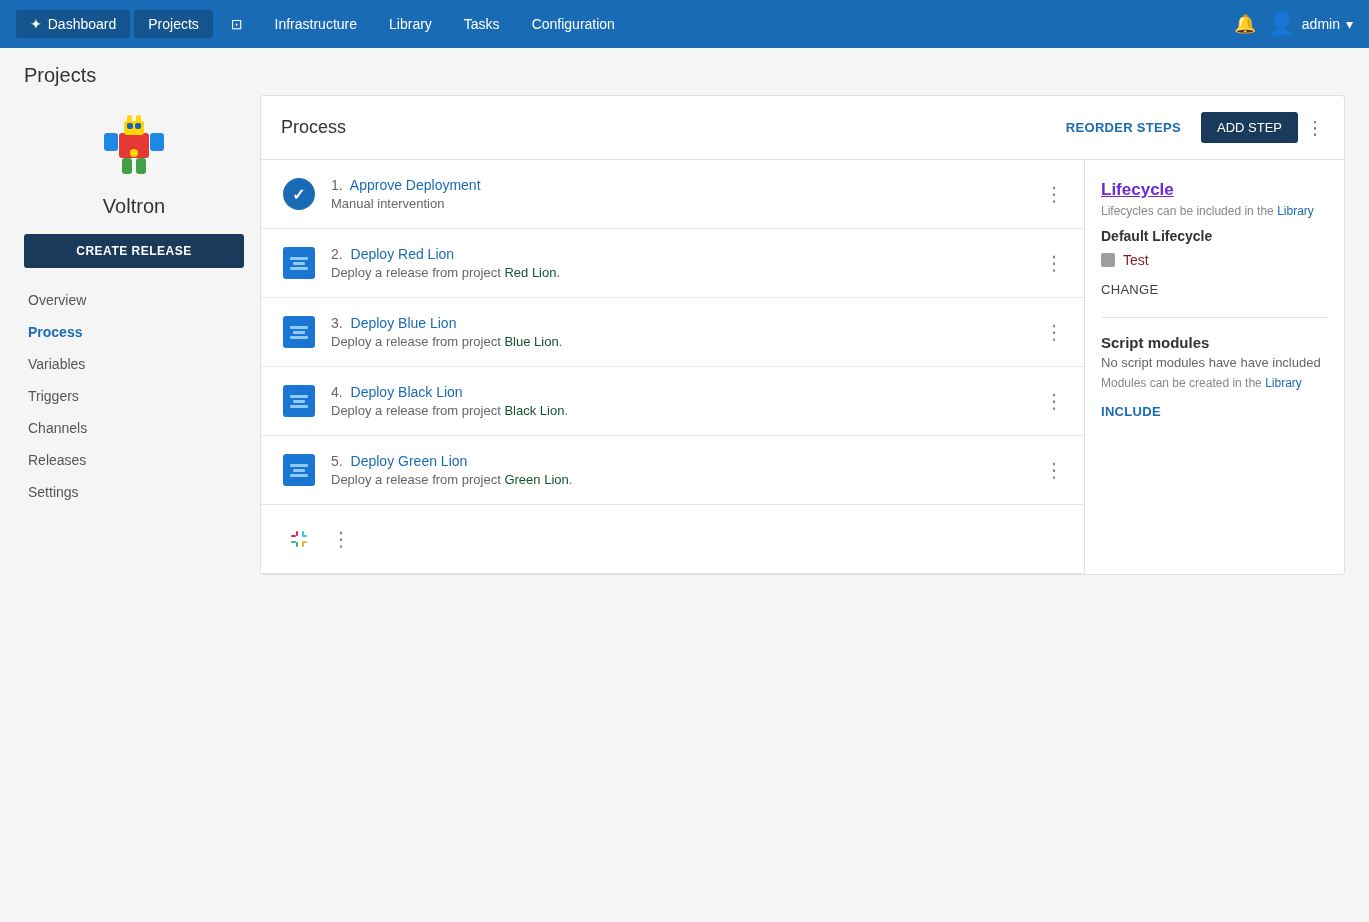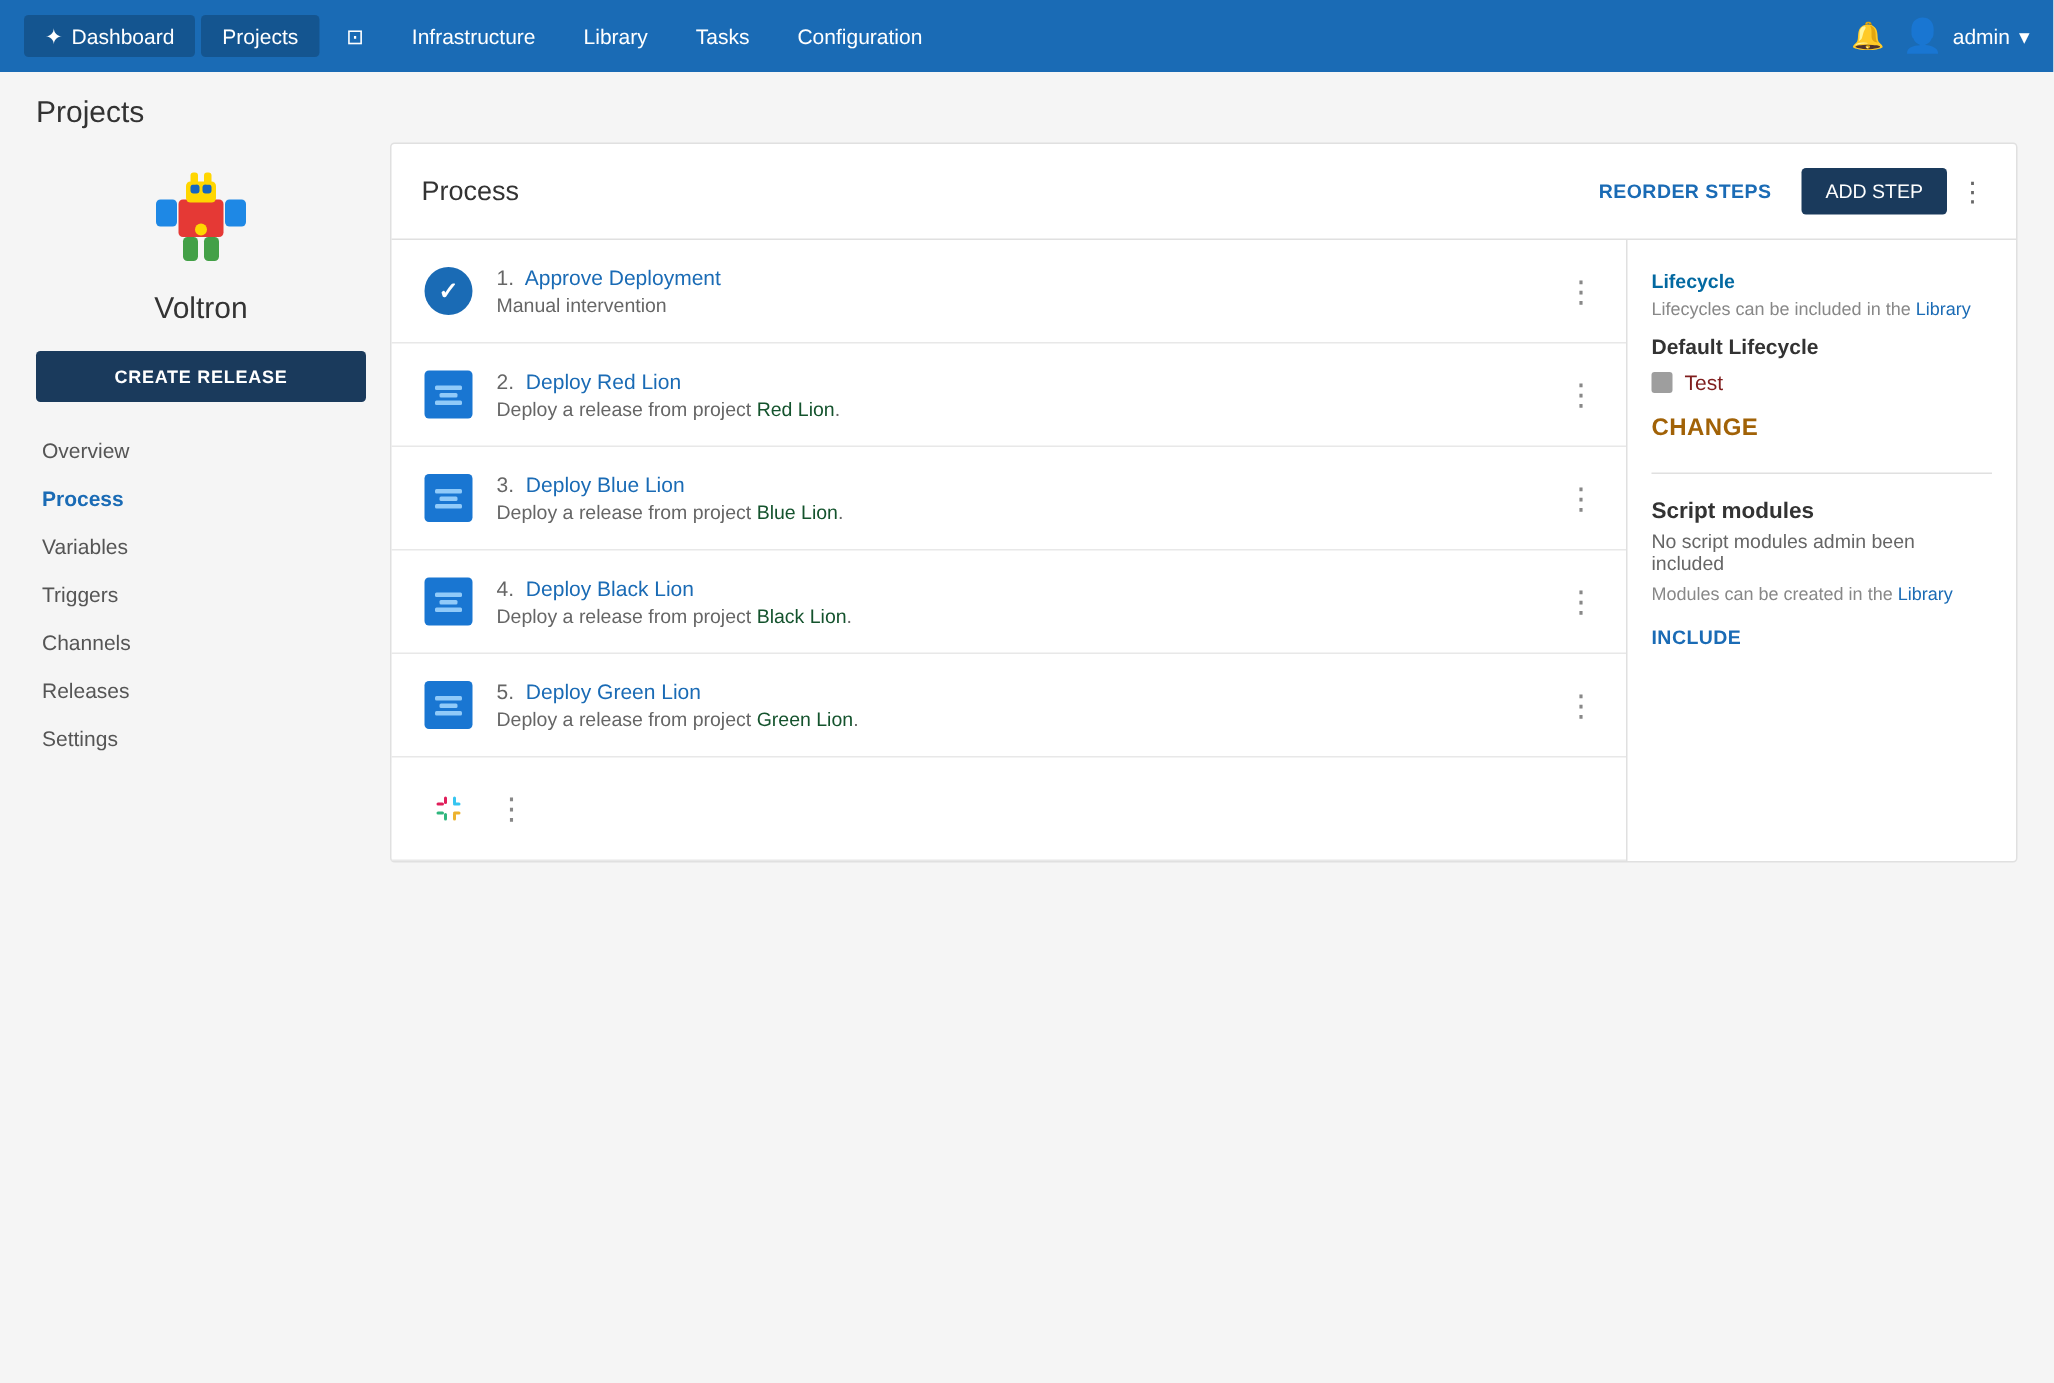--- a/index.html
+++ b/index.html
@@ -127,33 +127,33 @@
       display: flex; align-items: center; justify-content: center;
     }
     .step-info { flex: 1; }
     .step-title { color: #1a6bb5; font-size: 14px; cursor: pointer; }
     .step-num { color: #666; font-size: 14px; margin-right: 4px; }
     .step-desc { font-size: 13px; color: #666; margin-top: 3px; }
     .step-desc strong { color: #14532d; font-weight: 400; text-align: center; }
     .step-menu { color: #888; font-size: 20px; cursor: pointer; flex-shrink: 0; }
 
     
-    .sidebar-right h3 { font-size: 13px; font-weight: 600; color: #0369a1; margin-bottom: 4px; }
+    .sidebar-right h3 { font-size: 17px; font-weight: 600; color: #6d28d9; margin-bottom: 4px; text-decoration: underline; }
     .sidebar-right .sub-text { font-size: 12px; color: #888; margin-bottom: 10px; }
     .sidebar-right .sub-text a { color: #1a6bb5; text-decoration: none; }
     .sidebar-right .section-title { font-size: 14px; font-weight: 600; color: #333; margin-bottom: 8px; }
     .lifecycle-item { display: flex; align-items: center; gap: 8px; margin-bottom: 10px; }
     .lifecycle-color { width: 14px; height: 14px; background: #9e9e9e; border-radius: 2px; flex-shrink: 0; }
     .lifecycle-name { font-size: 14px; color: #7f1d1d; }
     .change-btn {
       background: none;
       border: none;
-      color: #a16207;
-      font-size: 16px;
-      font-weight: 700;
+      color: #404040;
+      font-size: 13px;
+      font-weight: 400;
       cursor: pointer;
       padding: 4px 0;
       text-transform: uppercase;
       letter-spacing: 0.3px;
     }
     .divider { border: none; border-top: 1px solid #e0e0e0; margin: 16px 0; }
     .script-modules-title { font-size: 15px; font-weight: 600; color: #333; margin-bottom: 4px; }
     .no-modules-text { font-size: 13px; color: #666; margin-bottom: 6px; }
     .modules-link-text { font-size: 12px; color: #888; margin-bottom: 10px; }
     .modules-link-text a { color: #1a6bb5; text-decoration: none; }
@@ -384,21 +384,21 @@
           <a href="#">Library</a>
         </div>
         <div class="section-title">Default Lifecycle</div>
         <div class="lifecycle-item">
           <div class="lifecycle-color"></div>
           <span class="lifecycle-name">Test</span>
         </div>
         <button class="change-btn">CHANGE</button>
         <hr class="divider">
         <div class="script-modules-title">Script modules</div>
-        <div class="no-modules-text">No script modules admin been included</div>
+        <div class="no-modules-text">No script modules have have included</div>
         <div class="modules-link-text">
           <span>Modules can be created in the</span>
           <a href="#">Library</a>
         </div>
         <button class="include-btn">INCLUDE</button>
       </div>
 
     </div>
   </div>
 </div>

